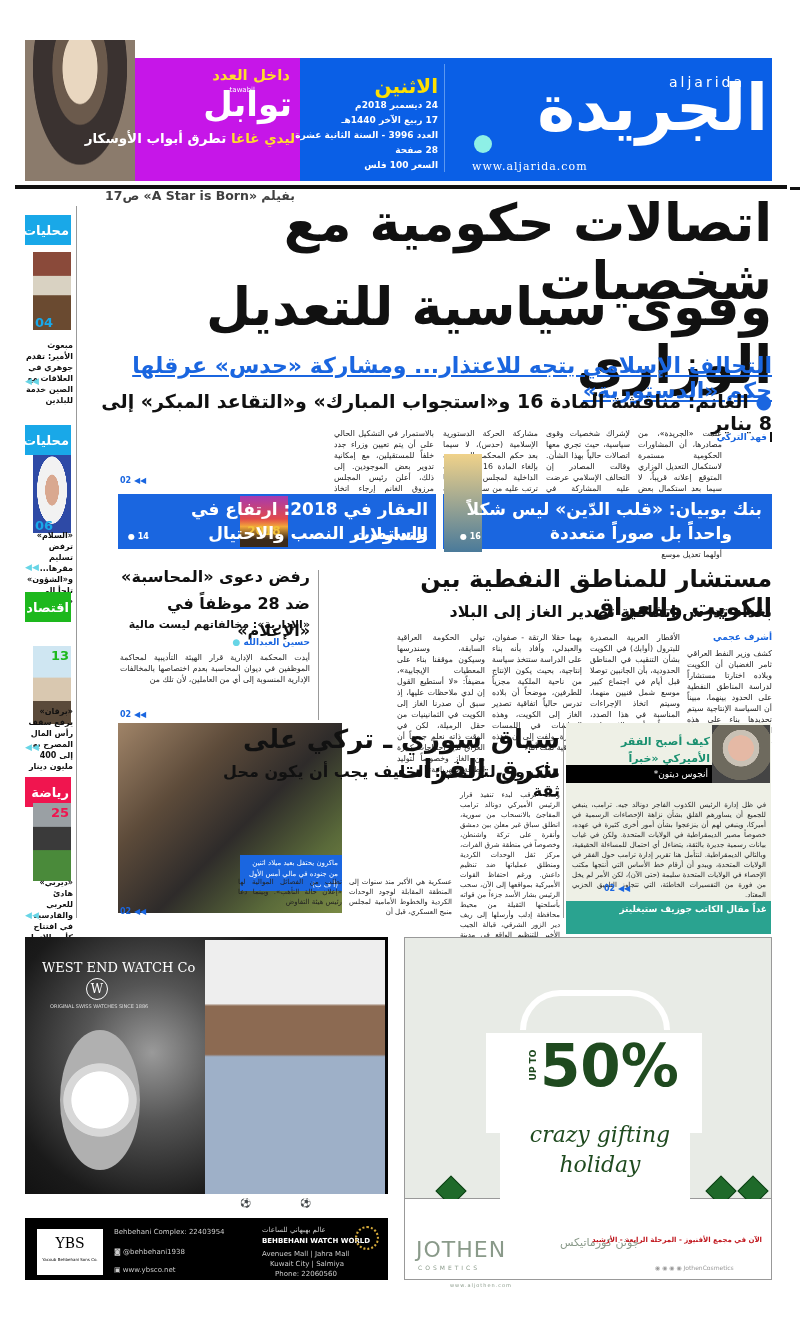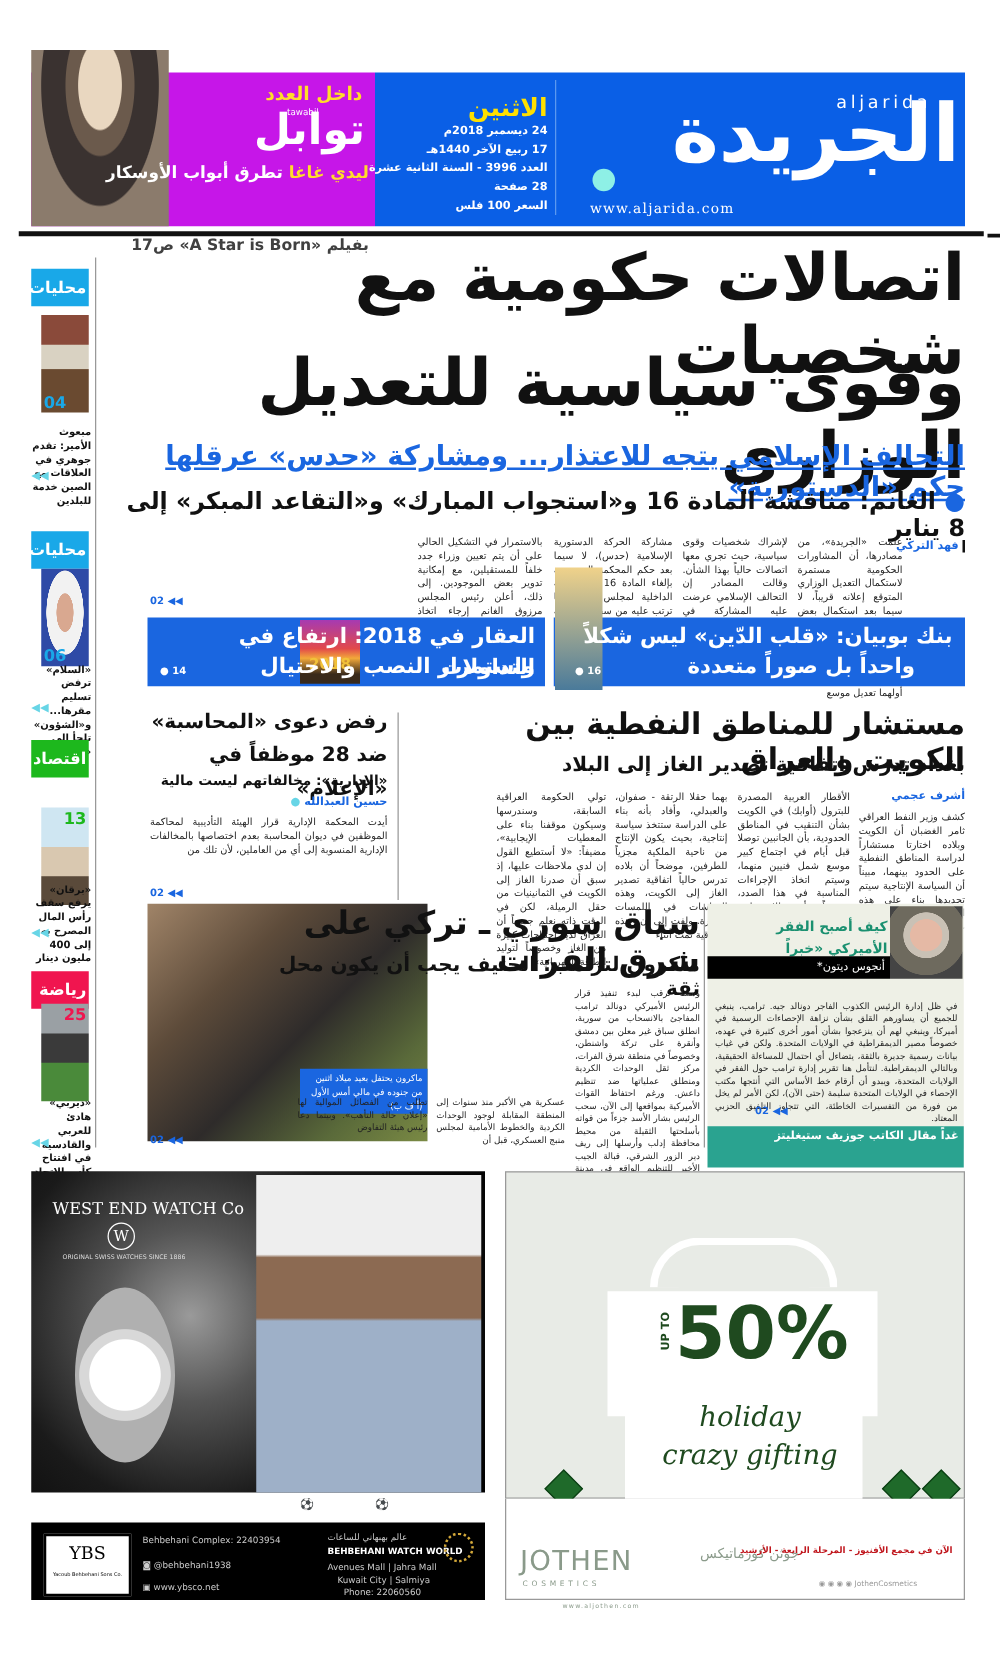--- a/index.html
+++ b/index.html
@@ -225,22 +225,22 @@
 <div class="abs ad1-info" style="left:270px;top:1260px">Kuwait City | Salmiya</div>
 <div class="abs ad1-info" style="left:275px;top:1270px">Phone: 22060560</div>
 
 <div class="abs" id="ad2"></div>
 <div class="abs" style="left:520px;top:990px;width:150px;height:40px;border:6px solid #fff;border-bottom:none;border-radius:60px 60px 0 0"></div>
 <div class="abs" id="ad2-box"></div>
 <div class="abs" style="left:500px;top:1100px;width:190px;height:99px;background:#fff"></div>
 <div class="abs" id="ad2-upto">UP TO</div>
 <div class="abs" id="ad2-pct">50%</div>
 <div class="abs" id="ad2-tag">
+    <div>crazy gifting</div>
     <div>holiday</div>
-    <div>crazy gifting</div>
   </div>
 <div class="abs tag-sq" style="left:440px;top:1180px"></div>
 <div class="abs tag-sq" style="left:710px;top:1180px"></div>
 <div class="abs tag-sq" style="left:742px;top:1180px"></div>
 <div class="abs" id="ad2-foot"></div>
 <div class="abs" id="jothen">JOTHEN</div>
 <div class="abs" id="jothen-sub">COSMETICS</div>
 <div class="abs" id="jothen-url">www.aljothen.com</div>
 <div class="abs" id="jothen-ar" style="font-size:11px">جوثن كوزماتيكس</div>
 <div class="abs" id="ad2-loc">الآن في مجمع الأفنيوز - المرحلة الرابعة - الأرشيد</div>

